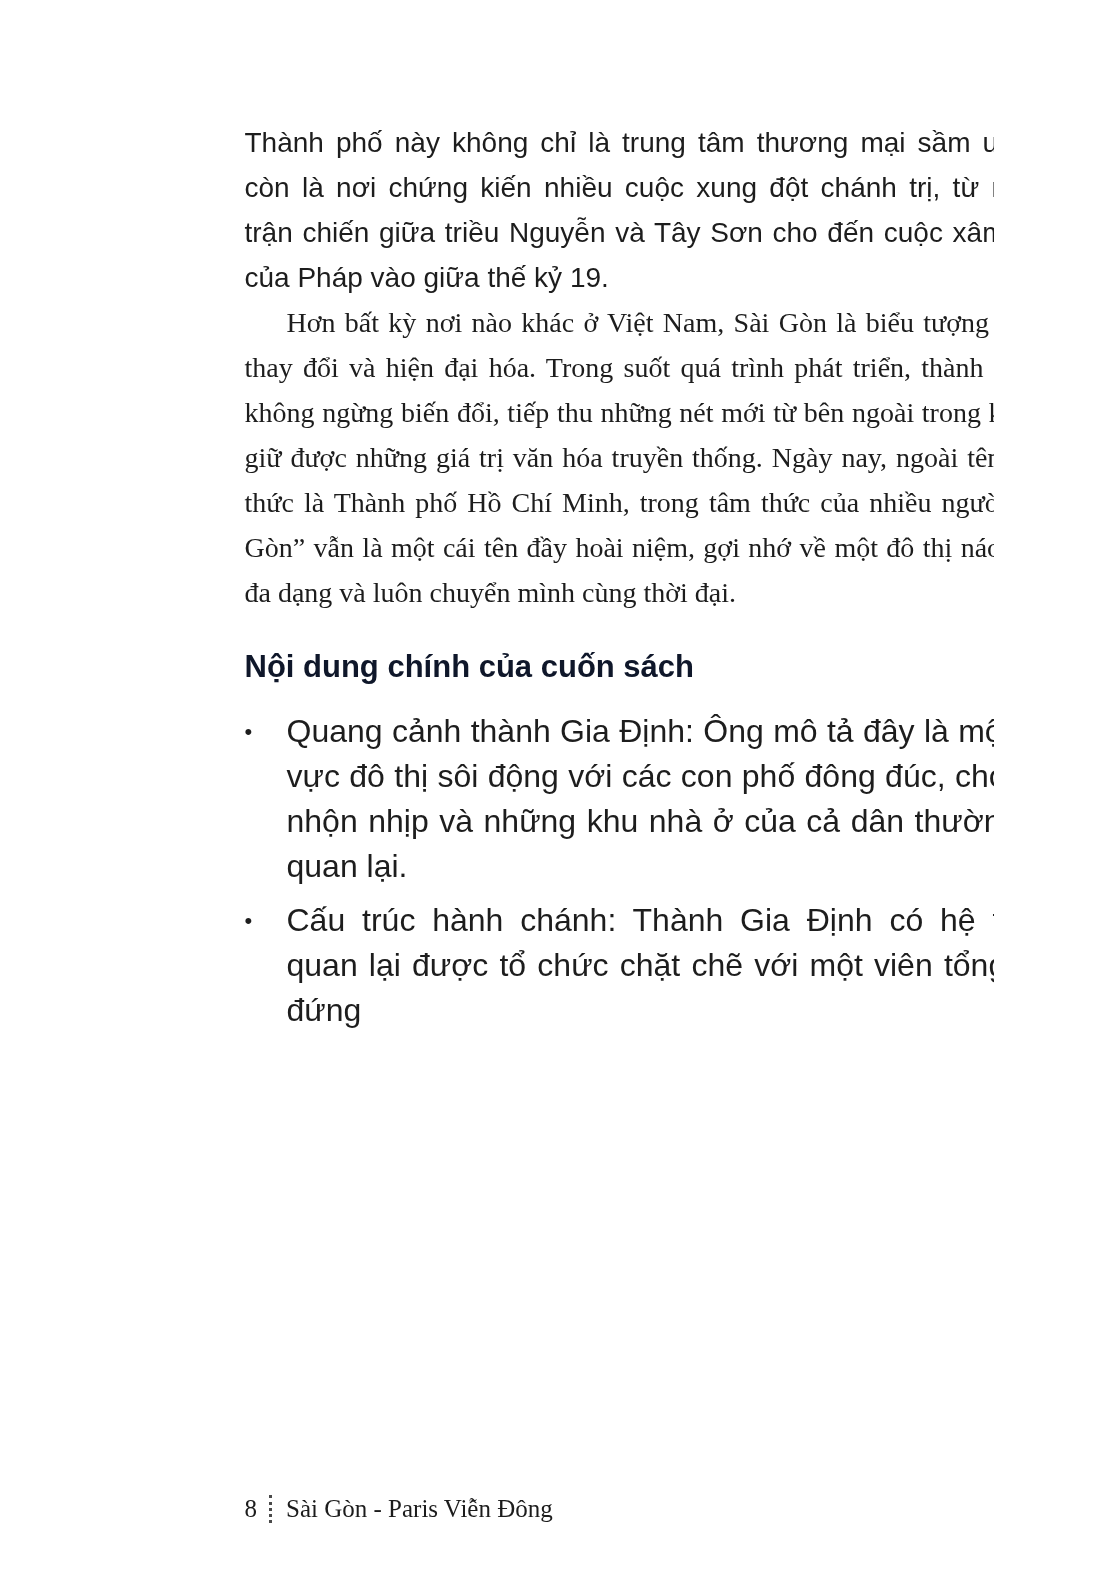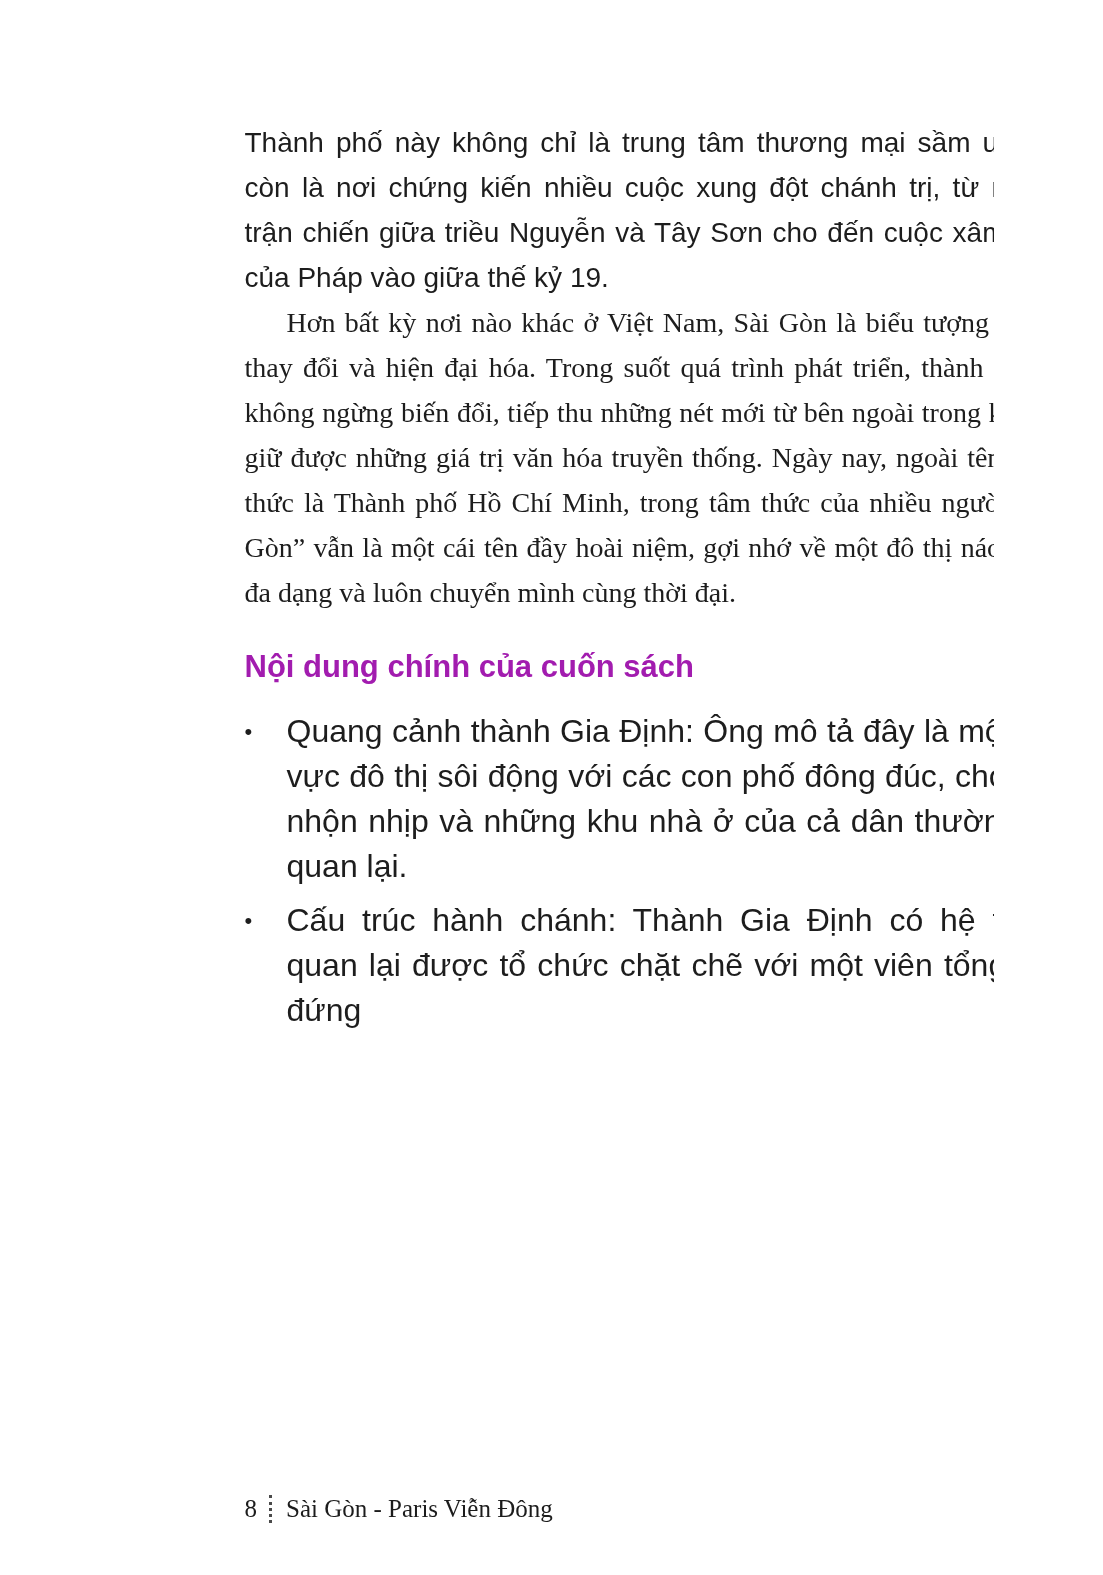--- a/index.html
+++ b/index.html
@@ -24,21 +24,21 @@
     font-size: 28px;
     line-height: 45px;
     text-align: justify;
     color: #1d1d1d;
   }
   p.indent { text-indent: 42px; font-family: Liberation Serif, serif; }
   h2.heading {
     font-size: 31px;
     line-height: 40px;
     font-weight: 700;
-    color: #a21caf;
+    color: #0f172a;
     margin-top: 32px;
     margin-bottom: 22px;
   }
   .italic-lead { font-style: italic; }
   ul.bullets { list-style: none; }
   li.bullet-item {
     display: flex;
     margin-top: 9px;
   }
   .bullet-marker {

